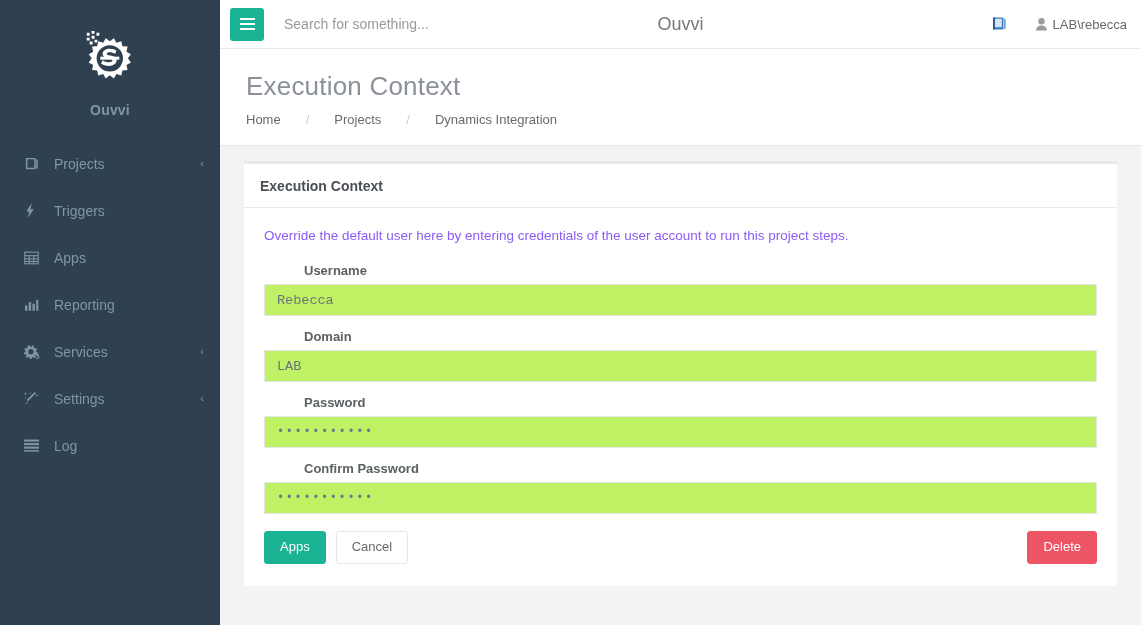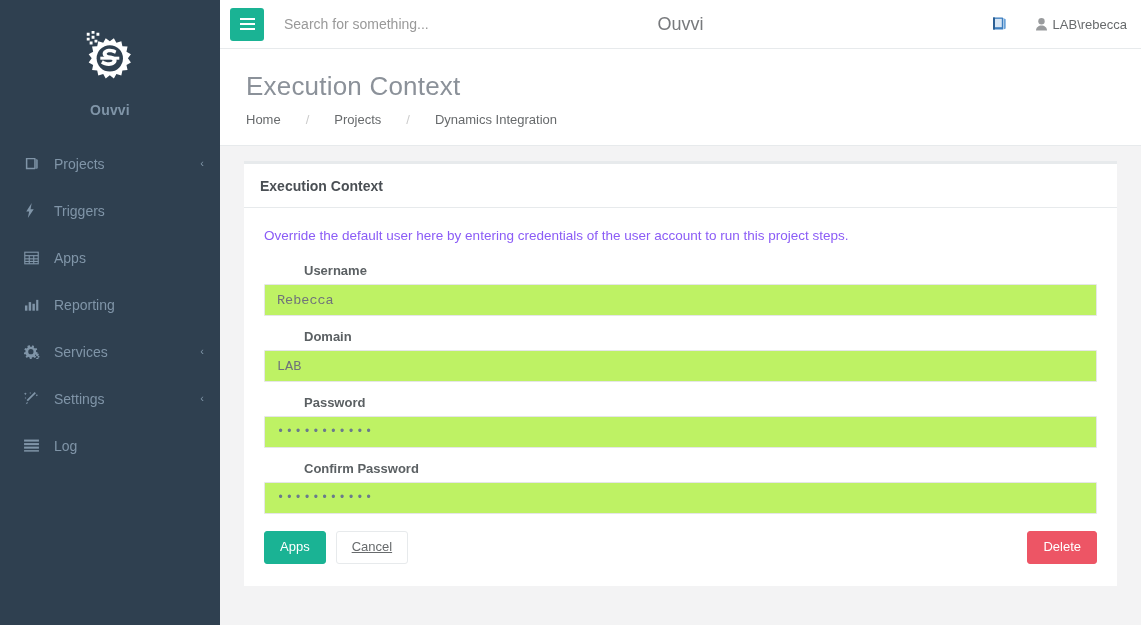--- a/index.html
+++ b/index.html
@@ -236,21 +236,20 @@
   .btn-primary {
     background: #1ab394;
     border-color: #1ab394;
     color: #ffffff;
   }
   .btn-white {
     background: #ffffff;
     border-color: #e7eaec;
     color: #676a6c;
     margin-left: 10px;
-    text-decoration: underline;
   }
   .btn-danger {
     background: #ed5565;
     border-color: #ed5565;
     color: #ffffff;
     margin-left: auto;
   }
 </style>
 </head>
 <body>

